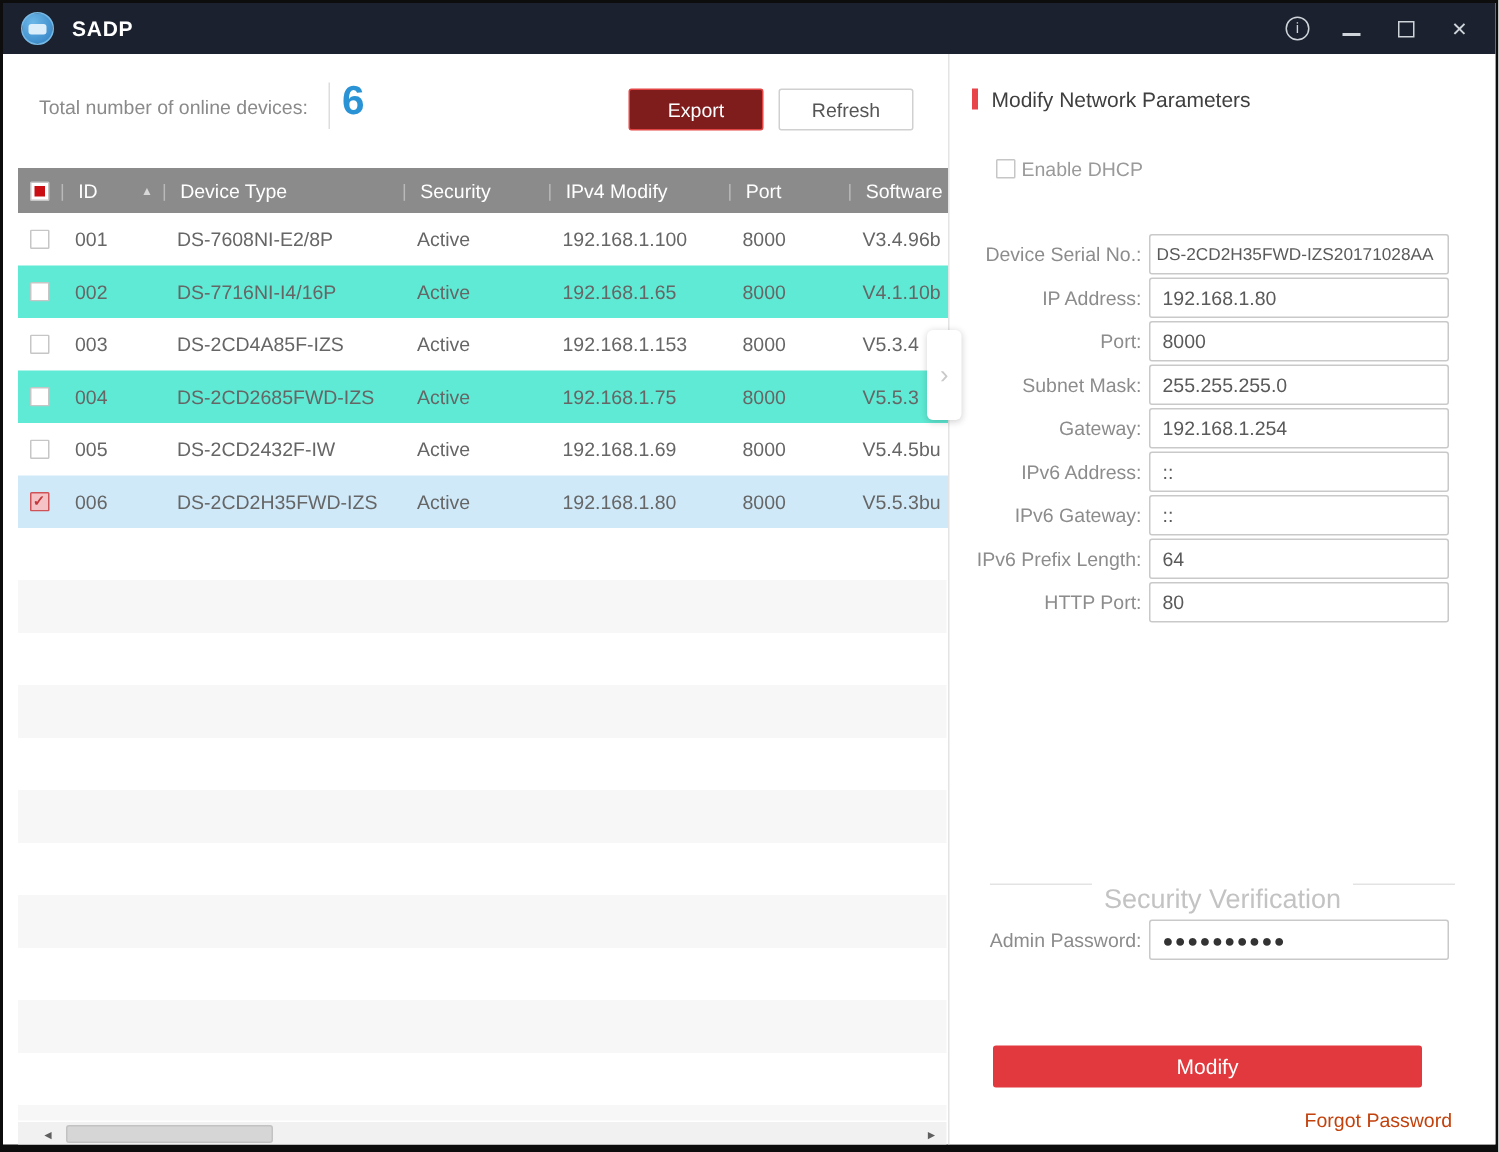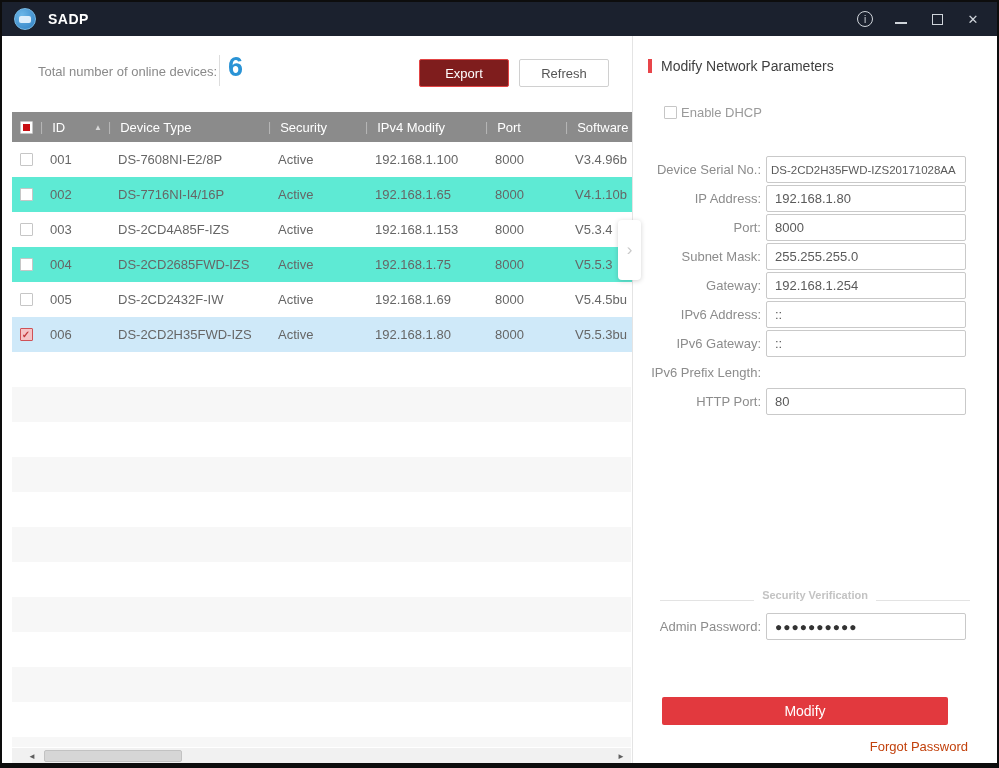--- a/index.html
+++ b/index.html
@@ -20,21 +20,21 @@
   .app-title { color:#fff; font-size:14px; font-weight:bold; letter-spacing:.5px; margin-left:12px; }
   .tb-btns { margin-left:auto; display:flex; align-items:center; gap:8px; margin-right:10px; }
   .tb-btn { width:28px; height:24px; display:flex; align-items:center; justify-content:center;
             color:#cfd4da; font-size:13px; cursor:default; }
   .icon-info { width:16px; height:16px; border:1.4px solid #cfd4da; border-radius:50%;
                display:flex; align-items:center; justify-content:center; font-size:10px; font-style:normal; }
   .icon-max  { width:11px; height:11px; border:1.4px solid #cfd4da; display:inline-block; }
   .icon-min  { display:inline-block; width:12px; border-bottom:2px solid #cfd4da; height:10px; }
 
   
-  .toolbar-label { position:absolute; left:36px; top:62px; font-size:13px; color:#8a8a8a; }
+  .toolbar-label { position:absolute; left:24px; top:62px; font-size:13px; color:#8a8a8a; }
   .count-sep { position:absolute; left:217px; top:53px; width:1px; height:31px; background:#ddd; }
   .device-count { position:absolute; left:226px; top:50px; font-size:27px; font-weight:bold; color:#2a93d5; }
   .btn { position:absolute; top:57px; width:90px; height:28px; font-size:13px;
          display:flex; align-items:center; justify-content:center; border-radius:2px; cursor:default; }
   .btn-export { left:417px; background:#7f1d1d; color:#fff; border:1px solid #e24444; }
   .btn-refresh { left:517px; background:#fff; color:#555; border:1px solid #d0d0d0; }
 
   
   .thead { position:absolute; left:10px; top:110px; width:620px; height:30px; background:#8b8b8b;
            display:flex; align-items:center; color:#fff; font-size:13px; }
@@ -85,22 +85,22 @@
   .dhcp-row label { font-size:13px; color:#9a9a9a; }
 
   .fields { position:absolute; left:0; top:120px; width:100%; display:flex; flex-direction:column; gap:2px; }
   .frow { height:27px; display:flex; align-items:center; }
   .frow label { width:133px; text-align:right; font-size:13px; color:#8c8c8c; padding-right:5px; }
   .frow input { margin-left:0; width:200px; height:27px; border:1px solid #c9c9c9; border-radius:2px;
                 font-size:13px; color:#5a5a5a; padding:0 8px; font-family:"Liberation Sans",sans-serif;
                 background:#fff; outline:none; }
   .frow input.small { font-size:11.5px; padding:0 4px; }
 
-  .divider { position:absolute; left:27px; top:553px; width:310px; display:flex; align-items:flex-end;
-             color:#c3c3c3; font-size:11px;font-weight:bold; }
+  .divider { position:absolute; left:27px; top:553px; width:310px; display:flex; align-items:flex-start;
+             color:#c3c3c3; font-size:18px; }
   .divider::before, .divider::after { content:""; flex:1; border-top:1px solid #e3e3e3; }
   .divider span { padding:0 8px; }
 
   .pw-row { position:absolute; left:0; top:577px; }
   .pw-row input { letter-spacing:1px; font-size:12px; color:#333; }
 
   .btn-modify { position:absolute; left:29px; top:661px; width:286px; height:28px; background:#e2393e;
                 color:#fff; font-size:14px; border:none; border-radius:2px;
                 display:flex; align-items:center; justify-content:center; cursor:default; }
   .forgot { position:absolute; right:29px; top:703px; font-size:13px; color:#c2410c; cursor:default; }
@@ -284,20 +284,21 @@
       <div class="frow">
         <label>IPv6 Address:</label>
         <input value="::" style="">
       </div>
       <div class="frow">
         <label>IPv6 Gateway:</label>
         <input value="::" style="">
       </div>
       <div class="frow">
         <label>IPv6 Prefix Length:</label>
+        <input value="64" style="">
       </div>
       <div class="frow">
         <label>HTTP Port:</label>
         <input value="80" style="">
       </div>
     </div>
 
     <div class="divider">
       <span>Security Verification</span>
     </div>

